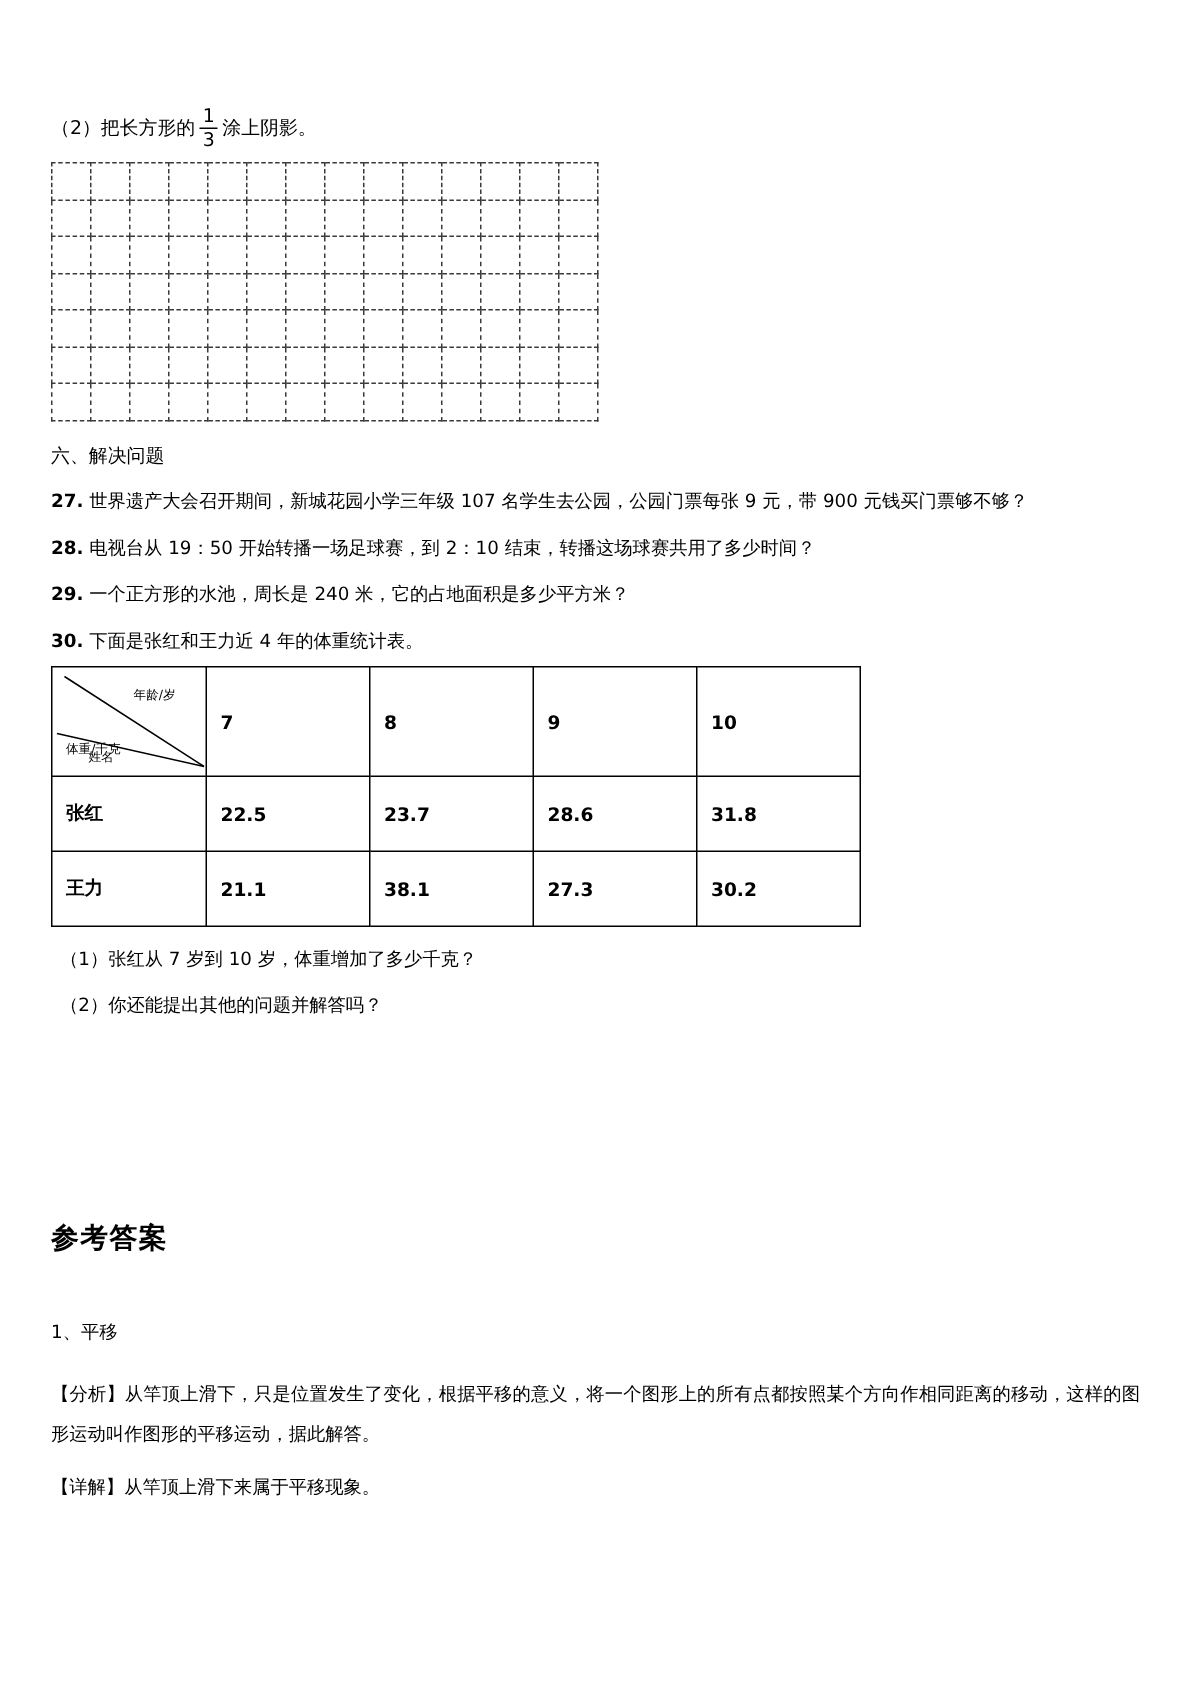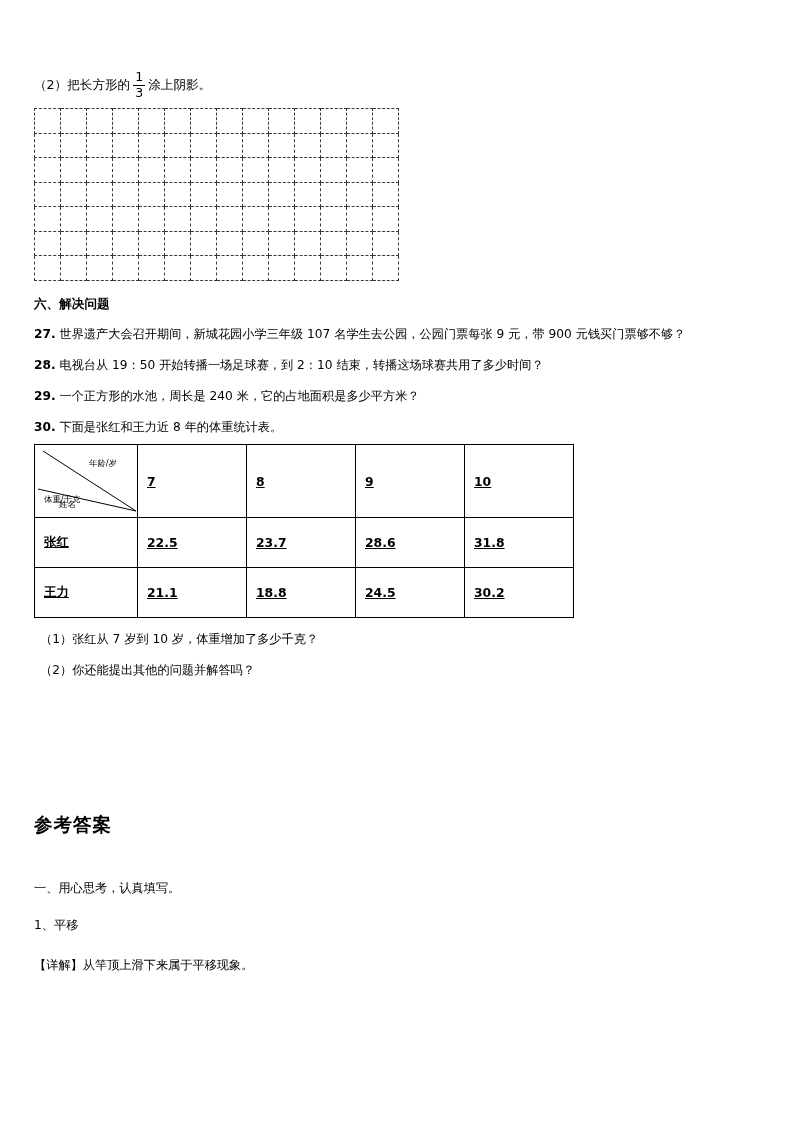--- a/index.html
+++ b/index.html
@@ -23,21 +23,21 @@
     padding: 0;
   }
   .content {
     position: absolute;
     left: 34px;
     top: 68px;
     width: 726px;
   }
   .sec-head {
     font-size: 12.6px;
-    font-weight: bold;
+    font-weight: normal;
     line-height: 1.5;
   }
   .bold { font-weight: bold; }
 
   
   .q2-line {
     display: flex;
     align-items: center;
     font-size: 12.6px;
     margin-bottom: 6px;
@@ -100,21 +100,20 @@
     width: 539px;
     margin: 4px 0 12px 0;
   }
   table.stats td {
     border: 1.2px solid #000;
     font-size: 12.4px;
     font-weight: bold;
     padding: 9px 0 9px 9px;
     height: 31px;
     vertical-align: middle;
-    text-decoration: underline;
   }
   table.stats td.corner {
     padding: 0;
     position: relative;
     height: 72px;
     vertical-align: top;
   }
   table.stats col.c0 { width: 103px; }
   table.stats col.c1 { width: 109px; }
   table.stats col.c2 { width: 109px; }
@@ -309,21 +308,21 @@
         <span>电视台从 19：50 开始转播一场足球赛，到 2：10 结束，转播这场球赛共用了多少时间？</span>
       </div>
 
       <div class="qline">
         <span class="bold">29.</span>
         <span>一个正方形的水池，周长是 240 米，它的占地面积是多少平方米？</span>
       </div>
 
       <div class="qline-title">
         <span class="bold">30.</span>
-        <span>下面是张红和王力近 8 年的体重统计表。</span>
+        <span>下面是张红和王力近 4 年的体重统计表。</span>
       </div>
 
       <table class="stats">
         <colgroup>
           <col class="c0">
             <col class="c1">
             <col class="c2">
             <col class="c3">
             <col class="c4">
         </colgroup>
@@ -348,36 +347,36 @@
           <tr>
             <td>张红</td>
             <td>22.5</td>
             <td>23.7</td>
             <td>28.6</td>
             <td>31.8</td>
           </tr>
           <tr>
             <td>王力</td>
             <td>21.1</td>
-            <td>18.8</td>
-            <td>24.5</td>
+            <td>38.1</td>
+            <td>27.3</td>
             <td>30.2</td>
           </tr>
         </tbody>
       </table>
 
       <div class="qline" style="margin-left:6px;">（1）张红从 7 岁到 10 岁，体重增加了多少千克？</div>
       <div class="qline" style="margin-left:6px;">（2）你还能提出其他的问题并解答吗？</div>
 
     </div>
 
     <div style="height:120px;"></div>
 
     <div class="answers-title">参考答案</div>
 
     <div style="height:42px;"></div>
 
-    <div class="ans-line">一、用心思考，认真填写。</div>
     <div class="ans-line">1、平移</div>
+    <div class="ans-para">【分析】从竿顶上滑下，只是位置发生了变化，根据平移的意义，将一个图形上的所有点都按照某个方向作相同距离的移动，这样的图形运动叫作图形的平移运动，据此解答。</div>
     <div class="ans-para" style="margin-bottom:10px;">【详解】从竿顶上滑下来属于平移现象。</div>
 
   </div>
 </div>
 
 </body></html>

